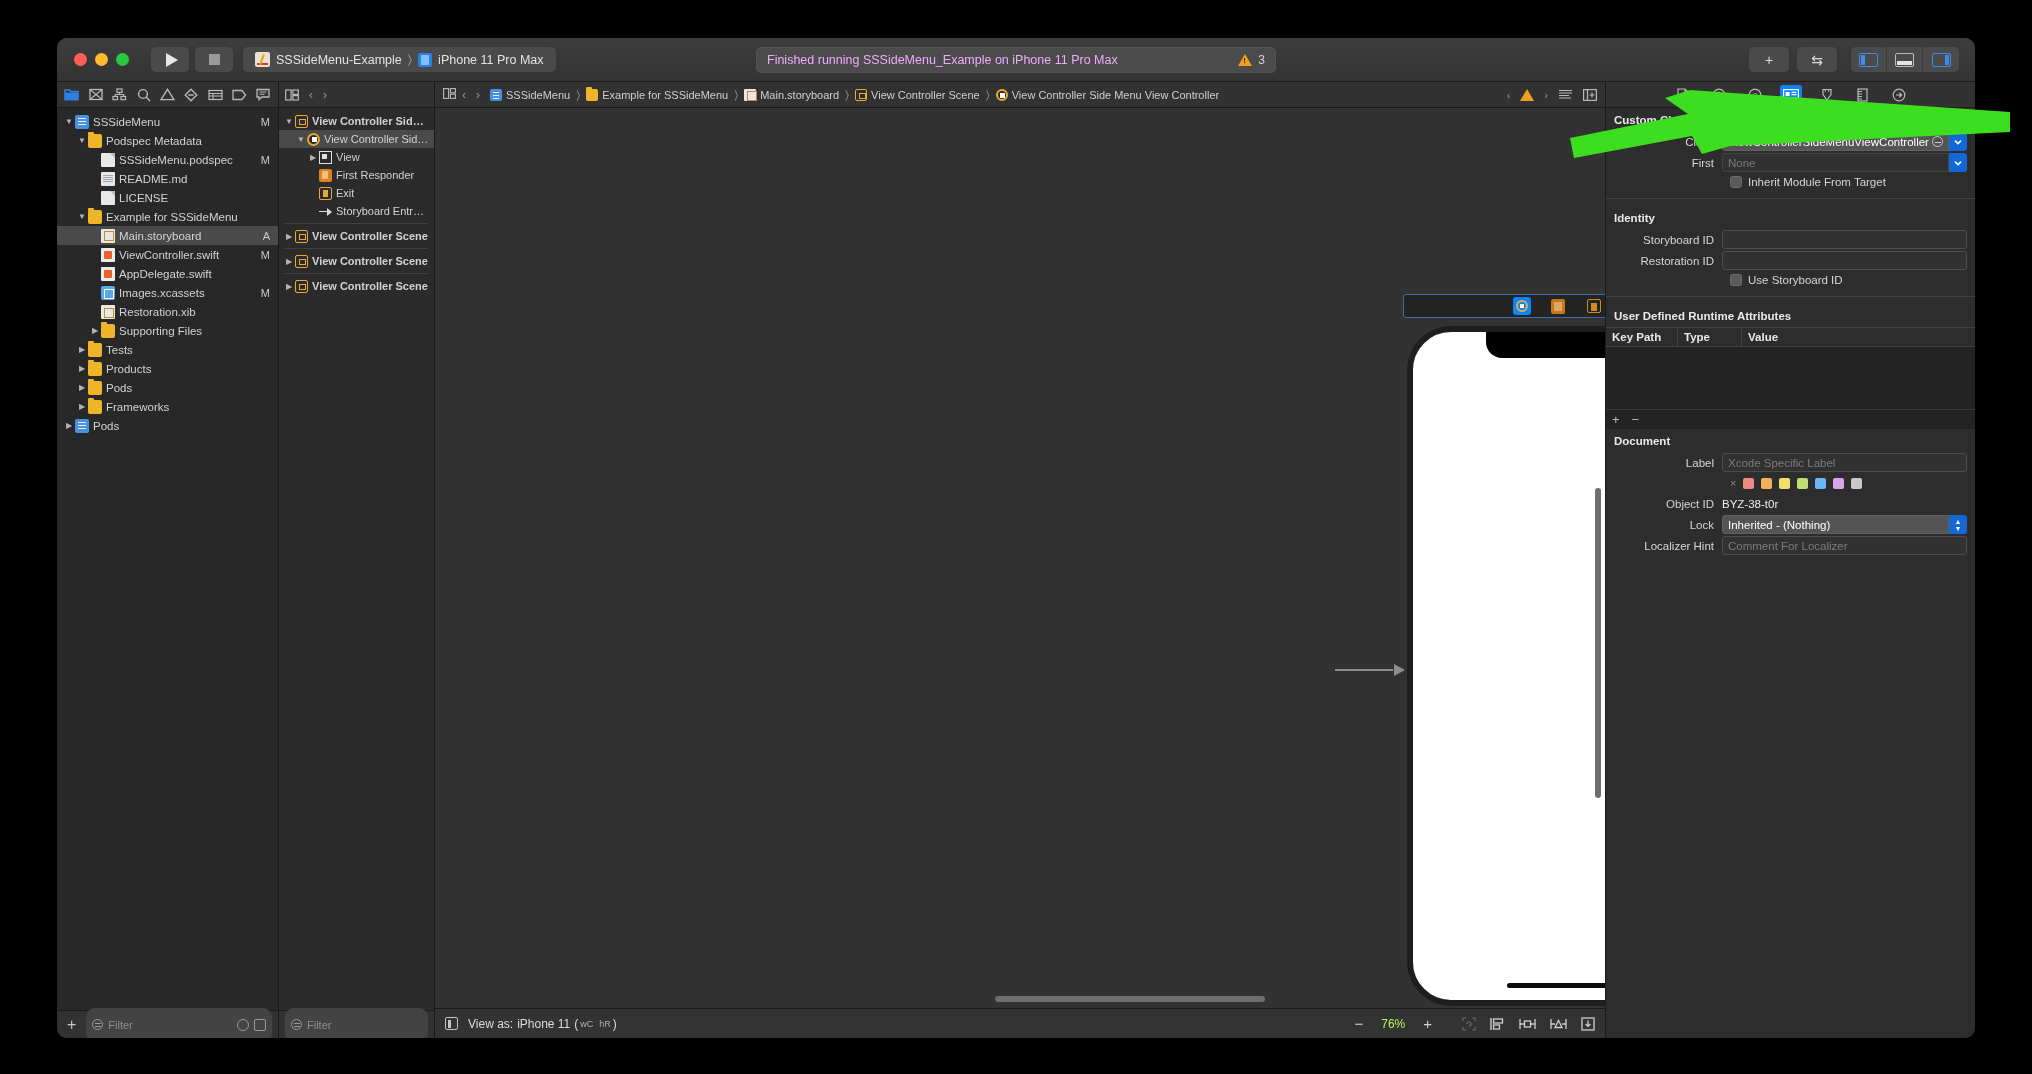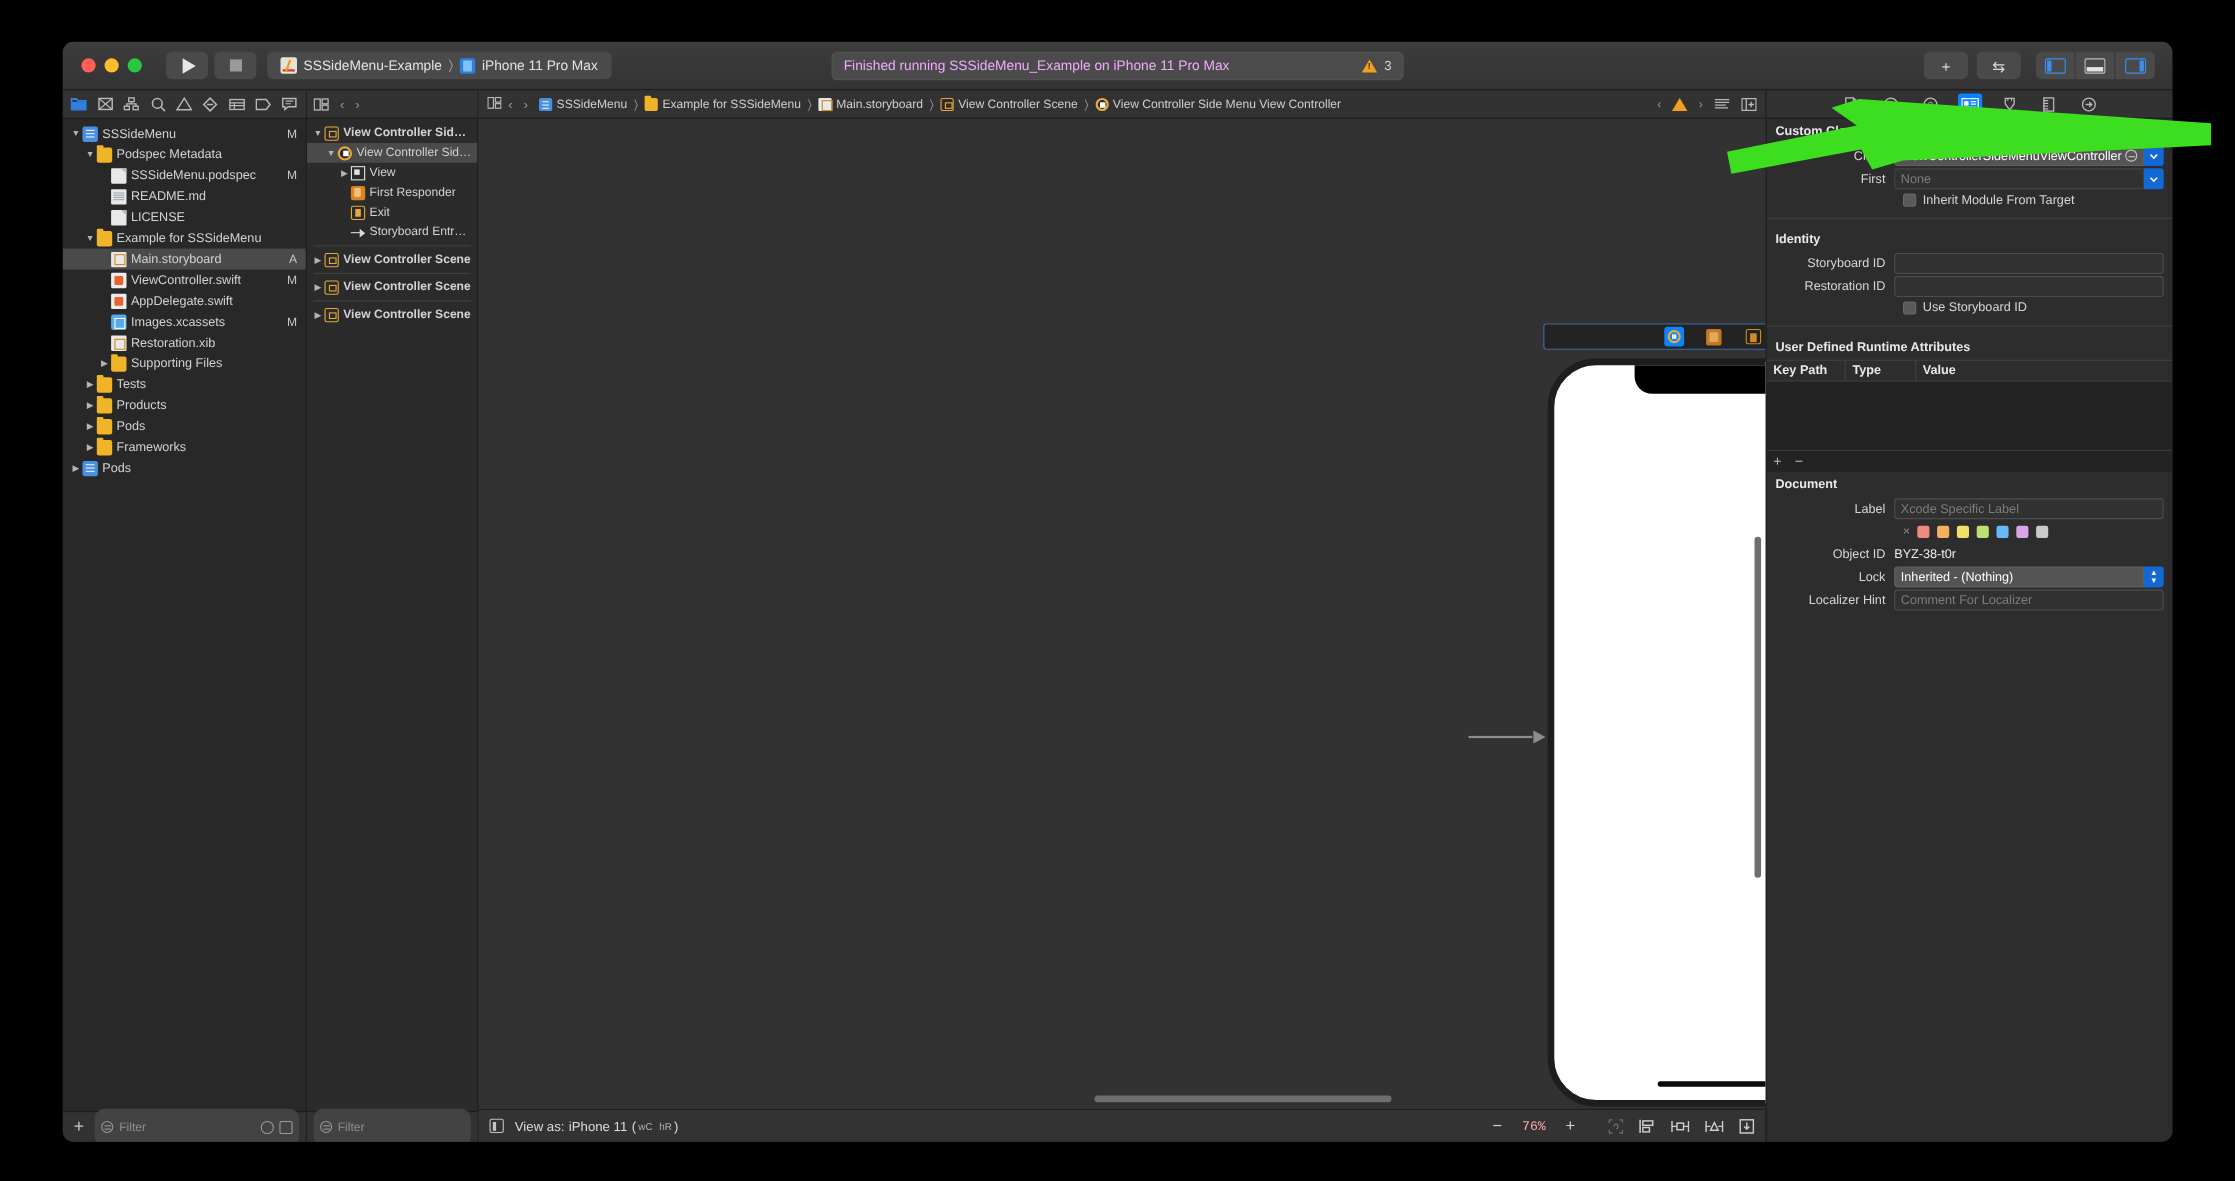--- a/index.html
+++ b/index.html
@@ -299,21 +299,21 @@
   .canvas-bar {
     height:30px; background:#333333; border-top:1px solid #1b1b1b;
     display:flex; align-items:center; padding:0 10px; gap:10px;
     font-size:12px; color:#dcdcdc;
   }
   .viewas-ic { width:13px;height:13px;border:1.3px solid #c4c4c4;border-radius:2px;position:relative;}
   .viewas-ic::after{content:"";position:absolute;left:2px;top:1.5px;bottom:1.5px;width:2.5px;background:#c4c4c4;}
   .sm { font-size:9px; color:#b0b0b0; }
   .zoom-group { margin-left:auto; display:flex; align-items:center; gap:18px; }
   .zbtn { color:#d2d2d2; font-size:15px; line-height:1; }
-  .zval { font-size:12px; color:#fca5a5;font-family:Liberation Mono, monospace; }
+  .zval { font-size:12px; color:#bef264; }
   .cbar-right { display:flex; align-items:center; gap:14px; margin-left:20px;}
 
   
   .inspector {
     width: 370px; background:#2d2d2d; border-left:1px solid #1b1b1b;
     display:flex; flex-direction:column;
   }
   .insp-tabs {
     height:26px; background:#323232; border-bottom:1px solid #1b1b1b;
     display:flex; align-items:center; justify-content:center; gap:14px;

